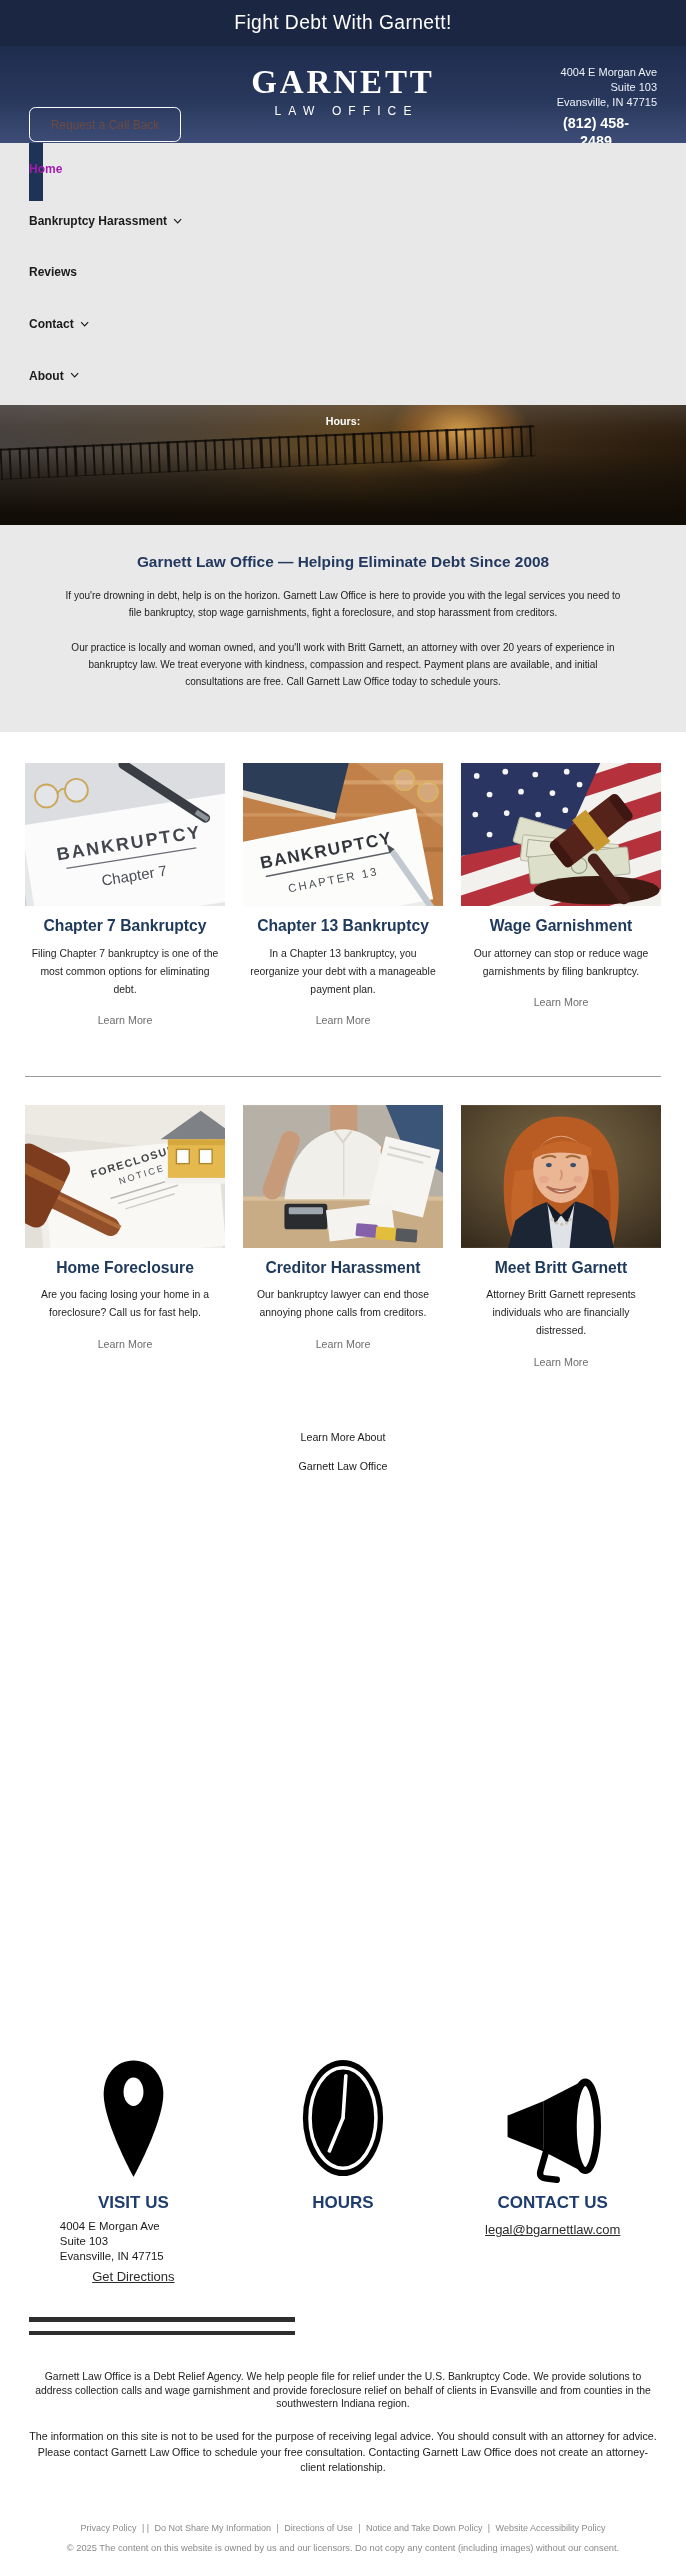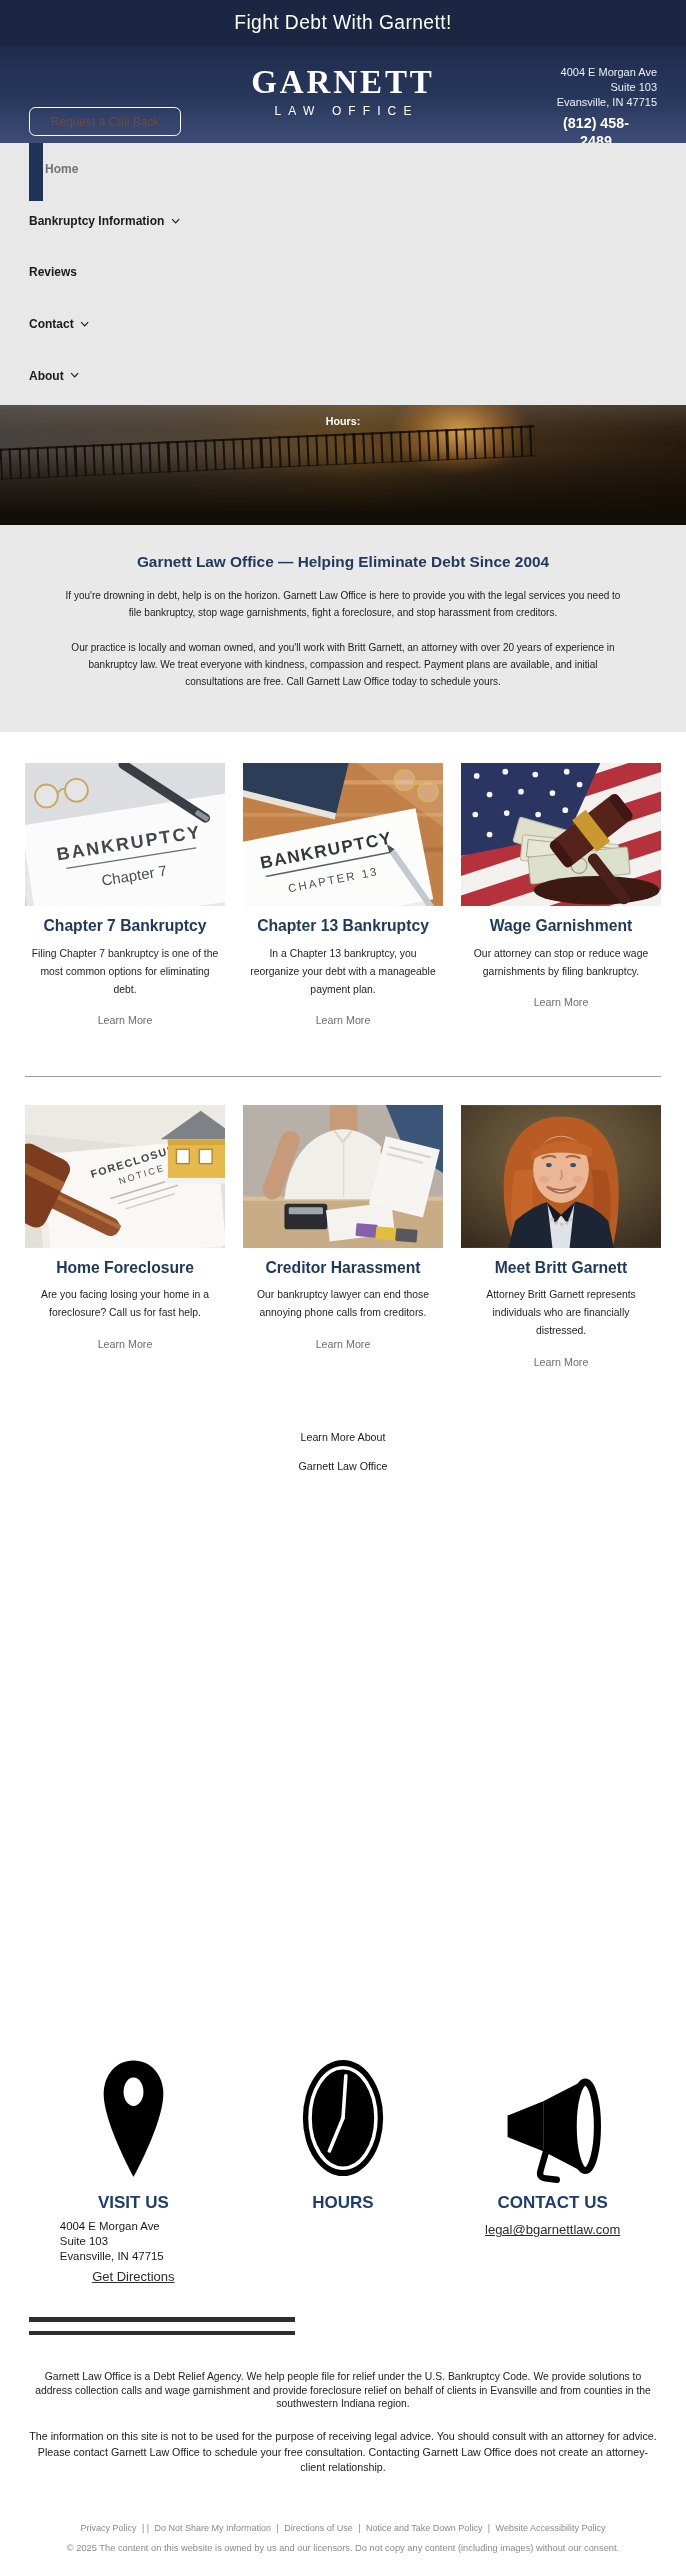--- a/index.html
+++ b/index.html
@@ -12,31 +12,31 @@
 
   
   .header { position:relative; height:97px; overflow:hidden;
             background:linear-gradient(180deg,#1e2c4e 0%, #28385c 55%, #3d4d77 100%); }
   .logo { position:absolute; left:0; right:0; top:20px; text-align:center; color:#fff; }
   .logo-title { font-family:"Liberation Serif","DejaVu Serif",serif; font-size:33px; font-weight:700; letter-spacing:2.9px; line-height:33px; }
   .logo-sub { font-size:12px; letter-spacing:7.1px; margin-top:5px; padding-left:7.1px;text-align:center; }
   .header-right { position:absolute; right:29px; top:18.6px; text-align:right; color:#eef1f8; }
   .header-right .addr-line { font-size:11px; line-height:15px; }
   .header-phone { width:86px; margin:4.3px 18px 0 auto; text-align:center; font-size:14.3px; font-weight:bold; line-height:18px; color:#fff; }
-  .callback-btn { position:absolute; left:29px; top:61px; width:152px; height:29px;
+  .callback-btn { position:absolute; left:29px; top:61px; width:152px; height:35px;
                   background:transparent; border:1.4px solid #fff; border-radius:6.4px;
                   color:#6d4a42; font-size:12px; font-family:inherit; cursor:pointer; }
 
   
   .nav { position:relative; height:262px; background:#e8e8e8; padding:17px 0 0 29px; }
   .nav-active-bar { position:absolute; left:29px; top:0; width:13.6px; height:58px; background:#1e3356; }
   .nav ul { list-style:none; }
   .nav li { position:relative; height:18.6px; margin-bottom:33px; display:flex; align-items:center; cursor:pointer; }
   .nav li span.lbl { font-size:12px; font-weight:bold; color:#1b1b1d; }
-  .nav li.active span.lbl { color:#737373; position:relative; z-index:2;margin-left:16px; }
+  .nav li.active span.lbl { color:#a21caf; position:relative; z-index:2; }
   .chev { margin-left:6.4px; display:inline-flex; }
 
   
   .hero { position:relative; height:120px; overflow:hidden;
     background:
       radial-gradient(100px 64px at 67% 22%, rgba(255,190,90,.75), rgba(230,140,50,.30) 45%, rgba(0,0,0,0) 70%),
       linear-gradient(180deg, rgba(120,112,108,.35) 0%, rgba(95,78,60,.15) 18%, rgba(0,0,0,0) 32%),
       linear-gradient(100deg,#45413f 0%, #4e4234 28%, #63471f 52%, #3b2a16 75%, #26190c 100%); }
   .hero-fence { position:absolute; left:0; top:27%; width:78%; height:26%; transform:rotate(-2.5deg);
       background:repeating-linear-gradient(90deg, rgba(15,12,8,.9) 0 2.1px, rgba(15,12,8,0) 2.1px 9.3px);
@@ -107,21 +107,21 @@
     </div>
   </div>
 
   <nav class="nav">
     <div class="nav-active-bar"></div>
     <ul>
       <li class="active">
         <span class="lbl">Home</span>
       </li>
       <li>
-        <span class="lbl">Bankruptcy Information</span>
+        <span class="lbl">Bankruptcy Harassment</span>
         <span class="chev">
           <svg width="9.3" height="6.4" viewBox="0 0 13 9">
               <path d="M1.5 1.5 L6.5 7 L11.5 1.5" fill="none" stroke="#1b1b1d" stroke-width="1.6"></path>
             </svg>
         </span>
       </li>
       <li>
         <span class="lbl">Reviews</span>
       </li>
       <li>
@@ -143,21 +143,21 @@
     </ul>
   </nav>
 
   <div class="hero">
     <div class="hero-fence"></div>
     <div class="hero-ground"></div>
     <div class="hero-label">Hours:</div>
   </div>
 
   <section class="intro">
-    <h2>Garnett Law Office — Helping Eliminate Debt Since 2004</h2>
+    <h2>Garnett Law Office — Helping Eliminate Debt Since 2008</h2>
     <p>If you're drowning in debt, help is on the horizon. Garnett Law Office is here to provide you with the legal services you need to file bankruptcy, stop wage garnishments, fight a foreclosure, and stop harassment from creditors.</p>
     <p>Our practice is locally and woman owned, and you'll work with Britt Garnett, an attorney with over 20 years of experience in bankruptcy law. We treat everyone with kindness, compassion and respect. Payment plans are available, and initial consultations are free. Call Garnett Law Office today to schedule yours.</p>
   </section>
 
   <section class="services">
     <div class="cards-row">
 
       <div class="card">
         <div class="card-img">
           <svg width="200" height="143" viewBox="0 0 280 200">

